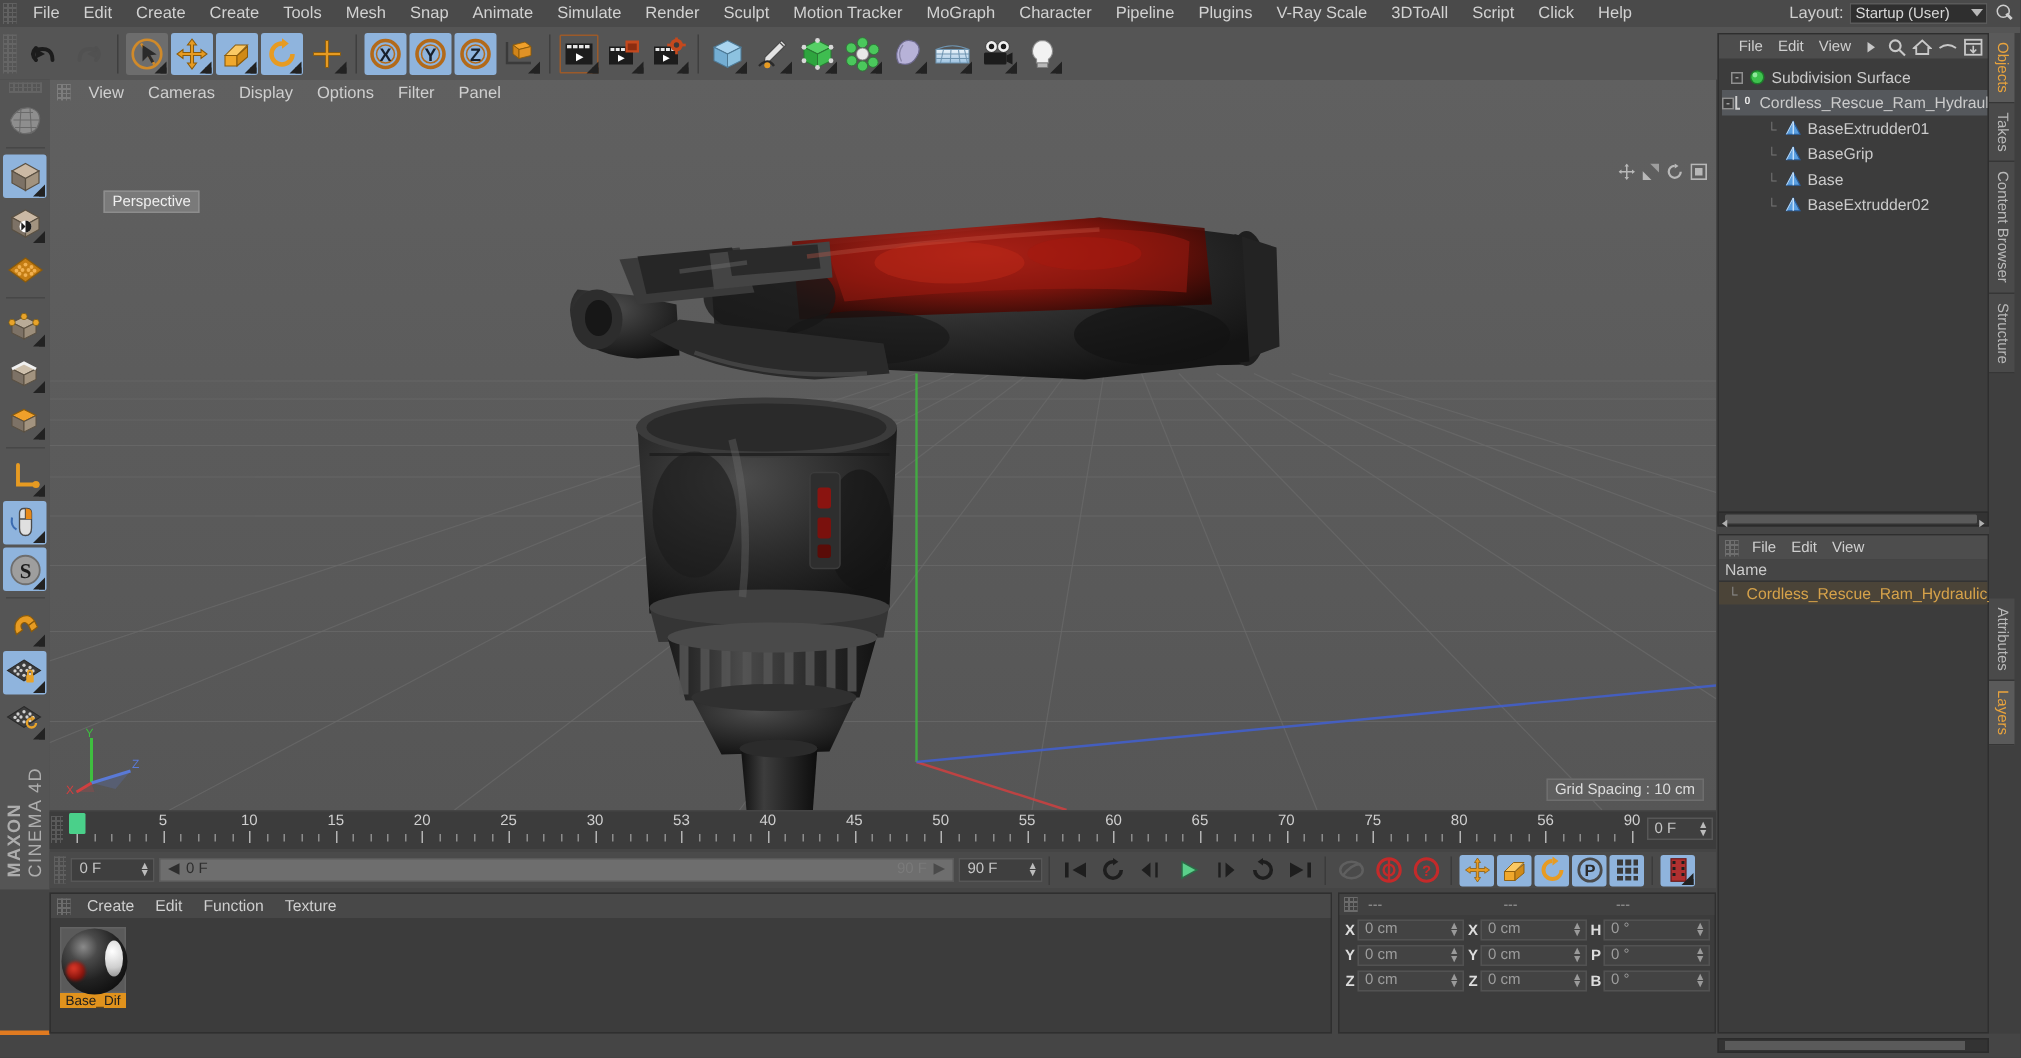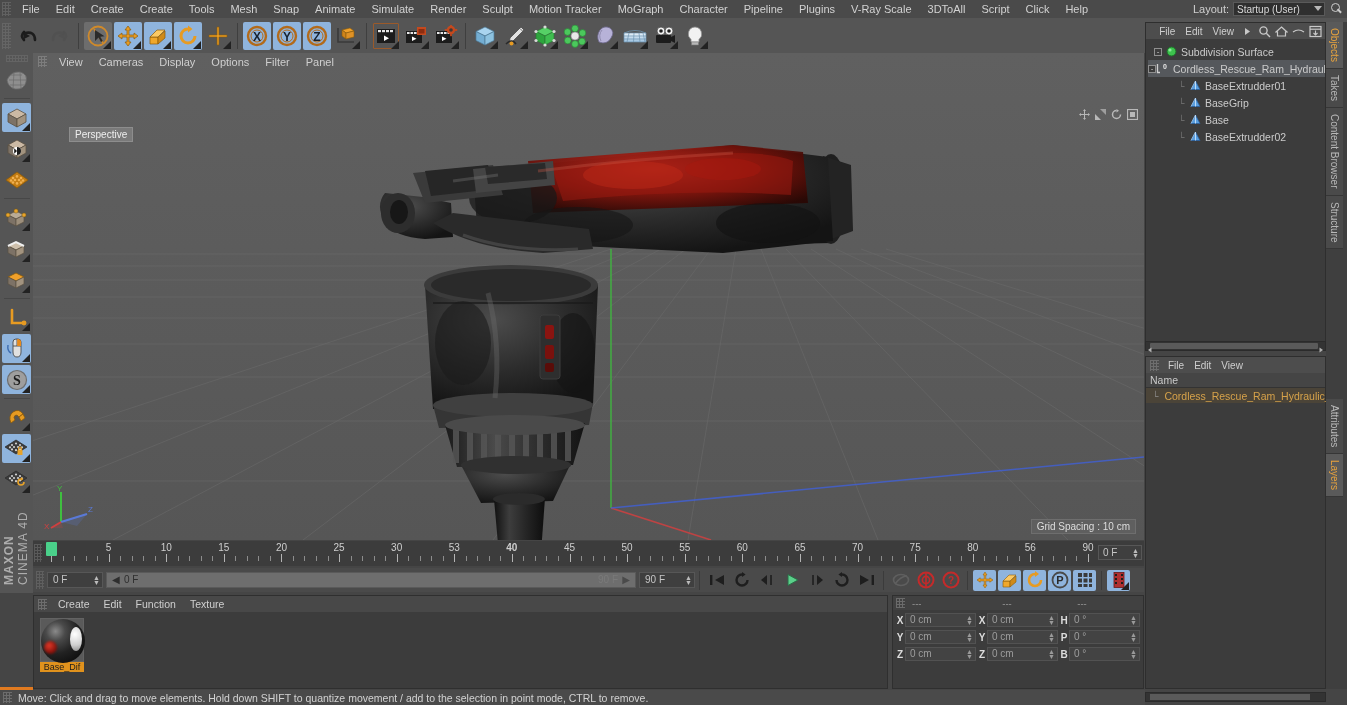--- a/index.html
+++ b/index.html
@@ -976,21 +976,21 @@
         <div class="tl-tick" style="left: 374.711px;"></div>
         <div class="tl-tick" style="left: 386.233px;"></div>
         <div class="tl-tick" style="left: 397.756px;"></div>
         <div class="tl-tick maj" style="left: 409.278px;"></div>
         <div class="tl-num" style="left: 409.278px;">53</div>
         <div class="tl-tick" style="left: 420.8px;"></div>
         <div class="tl-tick" style="left: 432.322px;"></div>
         <div class="tl-tick" style="left: 443.844px;"></div>
         <div class="tl-tick" style="left: 455.367px;"></div>
         <div class="tl-tick maj" style="left: 466.889px;"></div>
-        <div class="tl-num" style="left: 466.889px; font-weight: bold;">40</div>
+        <div class="tl-num" style="left: 466.889px;">40</div>
         <div class="tl-tick" style="left: 478.411px;"></div>
         <div class="tl-tick" style="left: 489.933px;"></div>
         <div class="tl-tick" style="left: 501.456px;"></div>
         <div class="tl-tick" style="left: 512.978px;"></div>
         <div class="tl-tick maj" style="left: 524.5px;"></div>
         <div class="tl-num" style="left: 524.5px;">45</div>
         <div class="tl-tick" style="left: 536.022px;"></div>
         <div class="tl-tick" style="left: 547.544px;"></div>
         <div class="tl-tick" style="left: 559.067px;"></div>
         <div class="tl-tick" style="left: 570.589px;"></div>
@@ -1239,18 +1239,14 @@
           <span class="clbl">B</span>
           <span class="cfield">0 °<span class="sp">▲<br>▼</span></span>
         </div>
       </div>
   </div>
 
   <div class="botscroll">
     <div class="th"></div>
   </div>
 
-  <div class="statusbar">
-    <div class="g"></div>
-    <div class="t">Move: Click and drag to move elements. Hold down SHIFT to quantize movement / add to the selection in point mode, CTRL to remove.</div>
-  </div>
 
 </div>
 
 </body></html>

